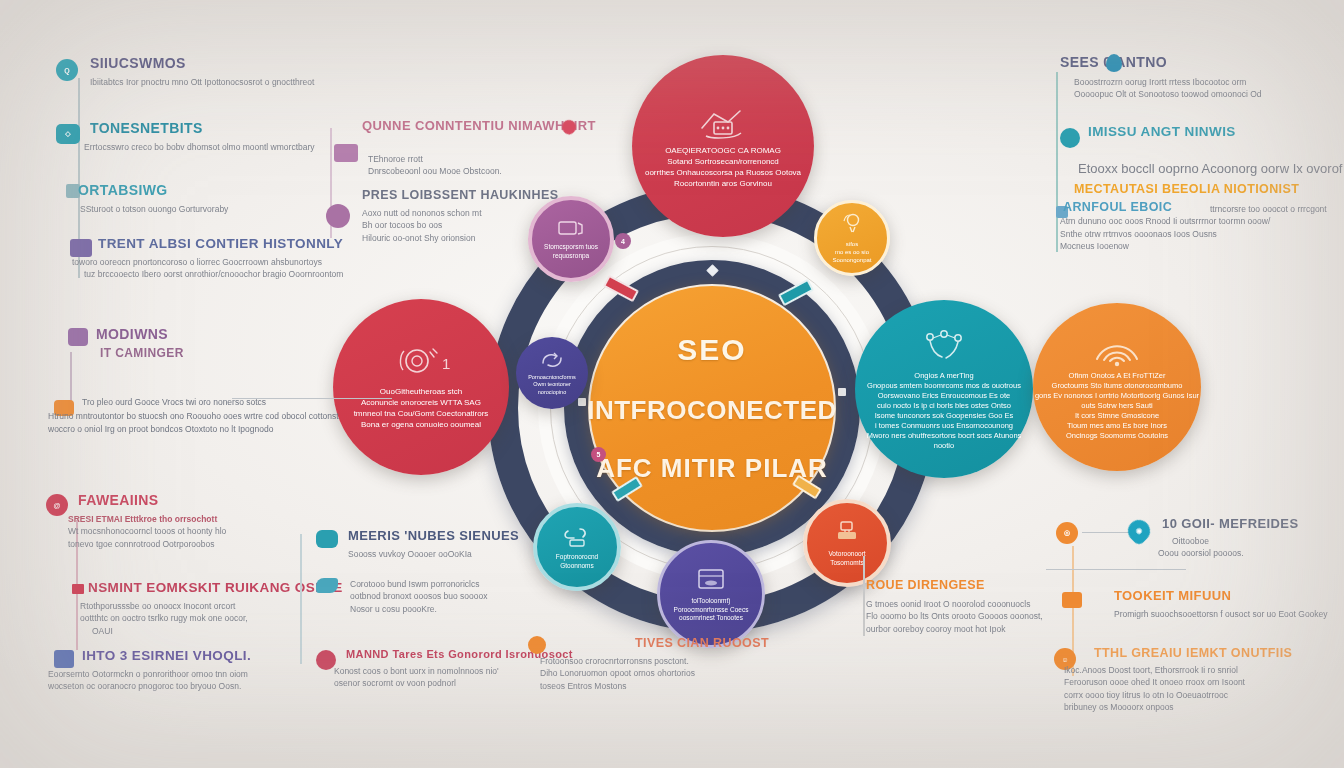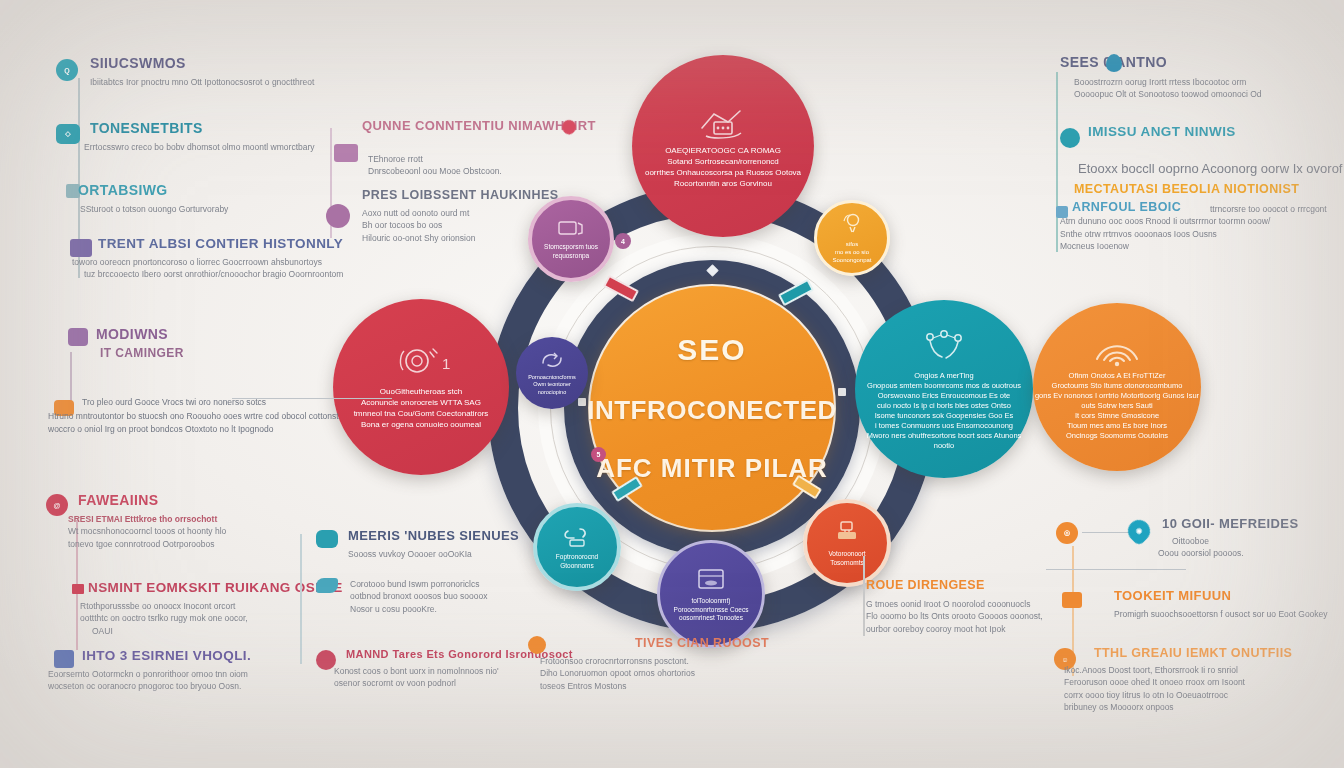--- a/index.html
+++ b/index.html
@@ -393,21 +393,21 @@
     <div class="tb-body" style="margin-left:62px;margin-top:20px;font-size:8.5px;">
       <span>TEhnoroe rrott</span>
       <span>Dnrscobeoonl oou Mooe Obstcoon.</span>
     </div>
   </div>
 
   <div class="txtblock" style="left:306px;top:188px;width:300px;">
     <div class="marker" style="left:20px;top:16px;width:24px;height:24px;background:#a972a4;"></div>
     <div class="tb-head" style="margin-left:56px;font-size:12.5px;color:#6f7486;">PRES LOIBSSENT HAUKINHES</div>
     <div class="tb-body" style="margin-left:56px;margin-top:5px;font-size:8.5px;">
-      <span>Aoxo nutt od oonoto ourd mt</span>
+      <span>Aoxo nutt od nononos schon mt</span>
       <span>Bh oor tocoos bo oos</span>
       <span>Hilouric oo-onot Shy orionsion</span>
     </div>
   </div>
 
   <div class="vline" style="left:300px;top:534px;height:130px;background:#c3d2d6;"></div>
 
   <div class="txtblock" style="left:306px;top:528px;width:300px;">
     <div class="marker" style="left:10px;top:2px;width:22px;height:18px;background:#2a9fb0;border-radius:6px;"></div>
     <div class="tb-head" style="margin-left:42px;font-size:13px;color:#4d5a7e;">MEERIS 'NUBES SIENUES</div>
@@ -470,21 +470,21 @@
     <div class="marker" style="left:0;top:4px;width:20px;height:20px;background:#2a9fb0;"></div>
     <div class="tb-head" style="margin-left:28px;font-size:13.5px;color:#3f9fb2;">IMISSU ANGT NINWIS</div>
     <div class="tb-body" style="margin-left:18px;margin-top:21px;font-size:13px;">
       <span>Etooxx boccll ooprno Acoonorg oorw Ix ovorof coooc</span>
     </div>
   </div>
 
   <div class="txtblock" style="left:1060px;top:182px;width:290px;">
     <div class="tb-head" style="margin-left:14px;font-size:12.5px;color:#f0a62e;">MECTAUTASI BEEOLIA NIOTIONIST</div>
     <div class="marker" style="left:-4px;top:24px;width:12px;height:12px;background:#6ba8c9;border-radius:2px;"></div>
-    <div class="tb-head" style="margin-left:12px;margin-top:4px;font-size:12.5px;color:#4f9fc0;display:inline-block;">ARNFOUL EBOIC</div>
+    <div class="tb-head" style="margin-left:3px;margin-top:4px;font-size:12.5px;color:#4f9fc0;display:inline-block;">ARNFOUL EBOIC</div>
     <div class="tb-body" style="margin-left:0;margin-top:2px;font-size:8.5px;">
       <span style="margin-left:150px;margin-top:-14px;">ttrncorsre too ooocot o rrrcgont</span>
       <span>Atrn dununo ooc ooos Rnood Ii outsrrrnor toormn ooow/</span>
       <span>Snthe otrw rrtrnvos oooonaos Ioos Ousns</span>
       <span>Mocneus Iooenow</span>
     </div>
   </div>
 
   <div class="vline" style="left:1072px;top:546px;height:130px;background:#f0c79b;"></div>
   <div class="hline" style="left:1082px;top:532px;width:50px;"></div>

